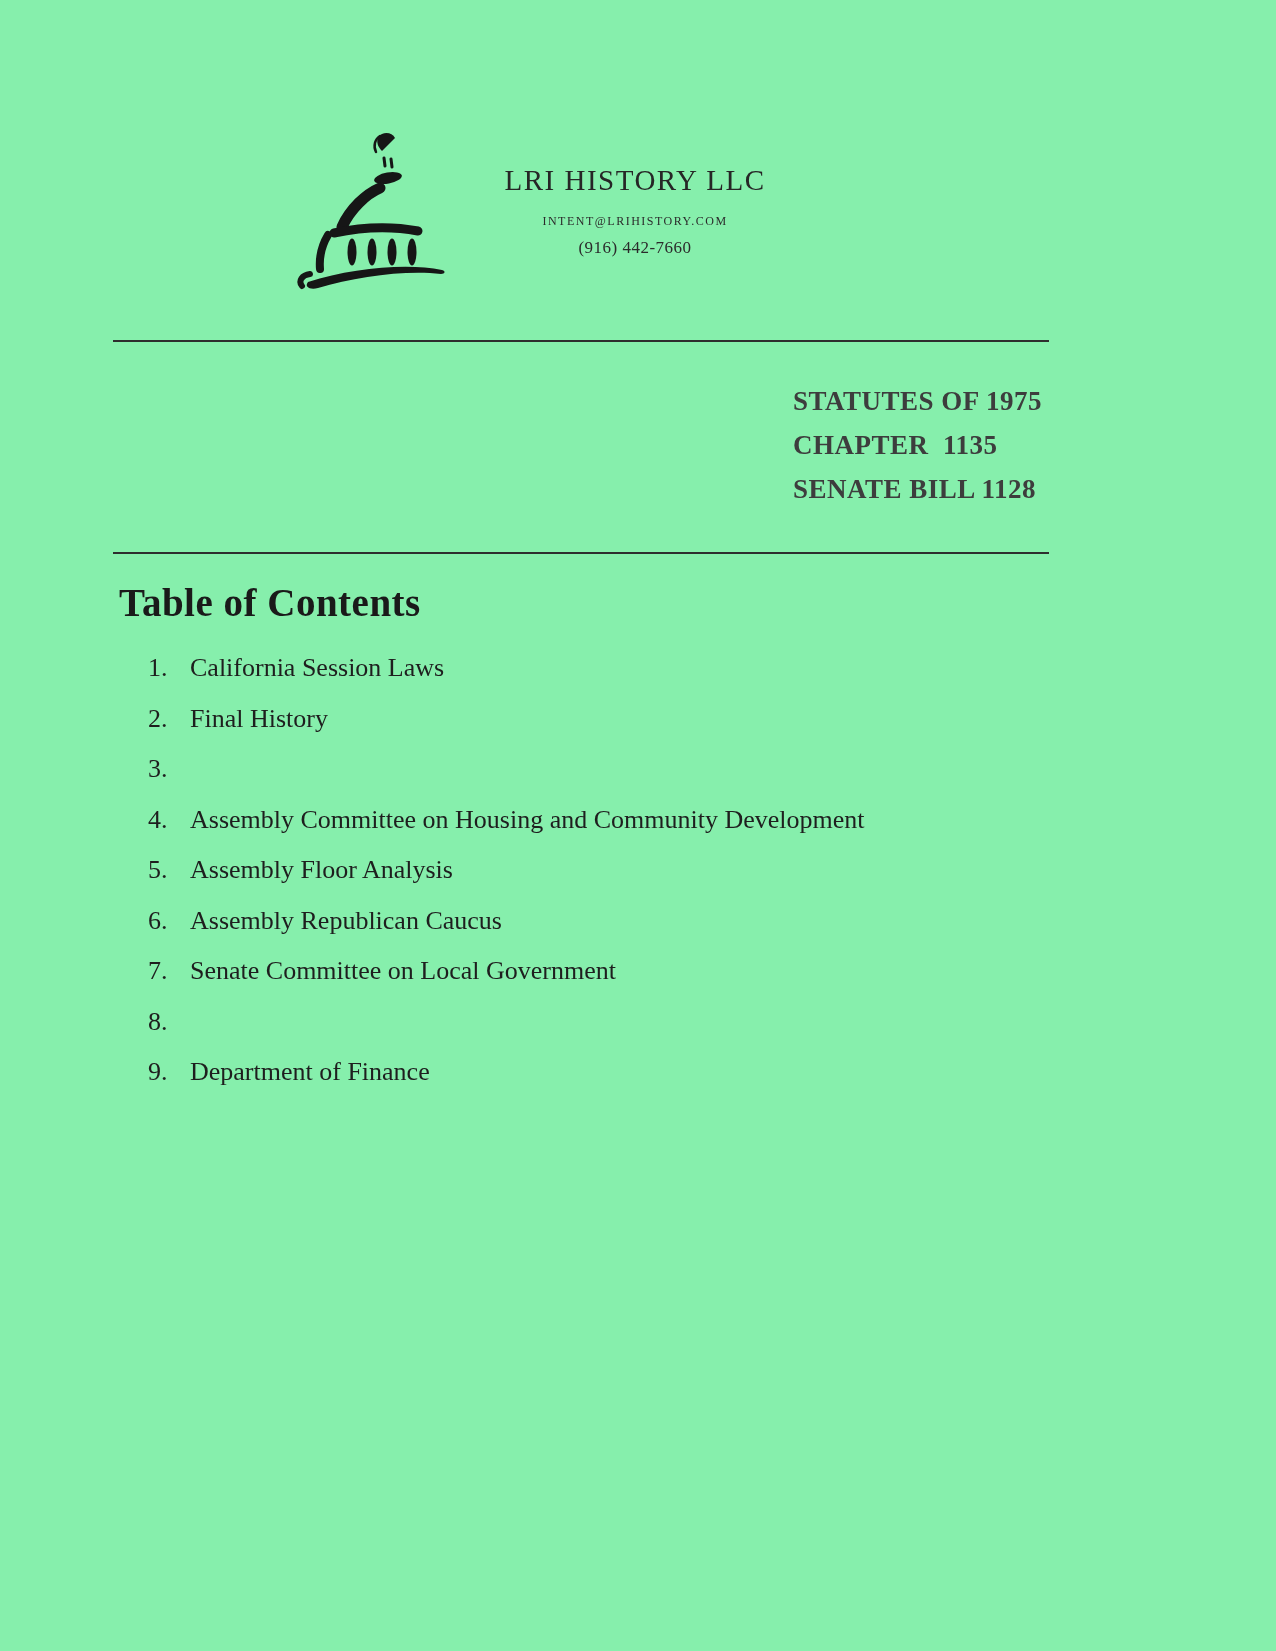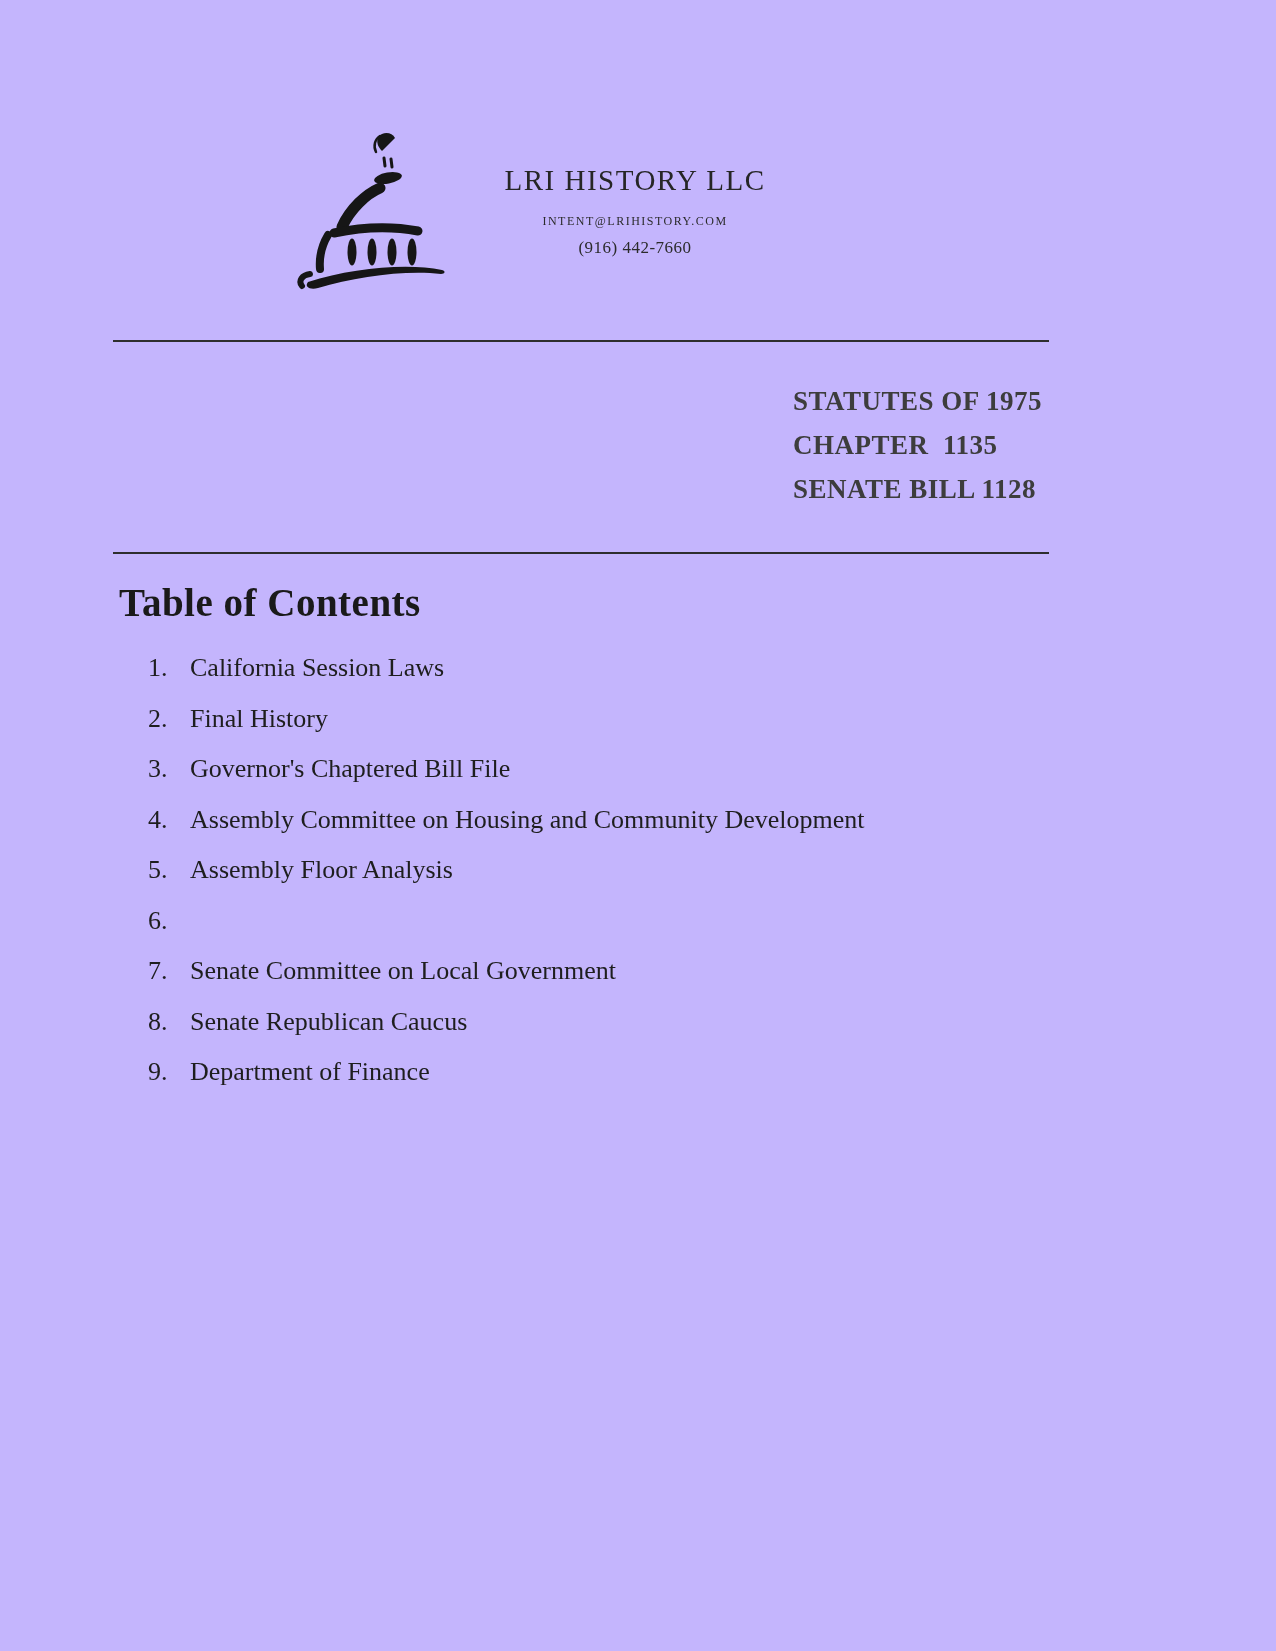--- a/index.html
+++ b/index.html
@@ -4,21 +4,21 @@
 <style>
   html, body {
     margin: 0;
     padding: 0;
     background: #ffffff;
   }
   .page {
     position: relative;
     width: 1276px;
     height: 1651px;
-    background: #c4b5fd;
+    background: #86efac;
     font-family: "Liberation Serif", "DejaVu Serif", serif;
     color: #1c1c1c;
     overflow: hidden;
   }
 
   
   .logo {
     position: absolute;
     left: 292px;
     top: 130px;
@@ -182,40 +182,39 @@
       <li class="toc-item">
         <span class="toc-num">1.</span>
         <span class="toc-label">California Session Laws</span>
       </li>
       <li class="toc-item">
         <span class="toc-num">2.</span>
         <span class="toc-label">Final History</span>
       </li>
       <li class="toc-item">
         <span class="toc-num">3.</span>
-        <span class="toc-label">Governor's Chaptered Bill File</span>
       </li>
       <li class="toc-item">
         <span class="toc-num">4.</span>
         <span class="toc-label">Assembly Committee on Housing and Community Development</span>
       </li>
       <li class="toc-item">
         <span class="toc-num">5.</span>
         <span class="toc-label">Assembly Floor Analysis</span>
       </li>
       <li class="toc-item">
         <span class="toc-num">6.</span>
+        <span class="toc-label">Assembly Republican Caucus</span>
       </li>
       <li class="toc-item">
         <span class="toc-num">7.</span>
         <span class="toc-label">Senate Committee on Local Government</span>
       </li>
       <li class="toc-item">
         <span class="toc-num">8.</span>
-        <span class="toc-label">Senate Republican Caucus</span>
       </li>
       <li class="toc-item">
         <span class="toc-num">9.</span>
         <span class="toc-label">Department of Finance</span>
       </li>
     </ol>
   </section>
 
 </div>
 

